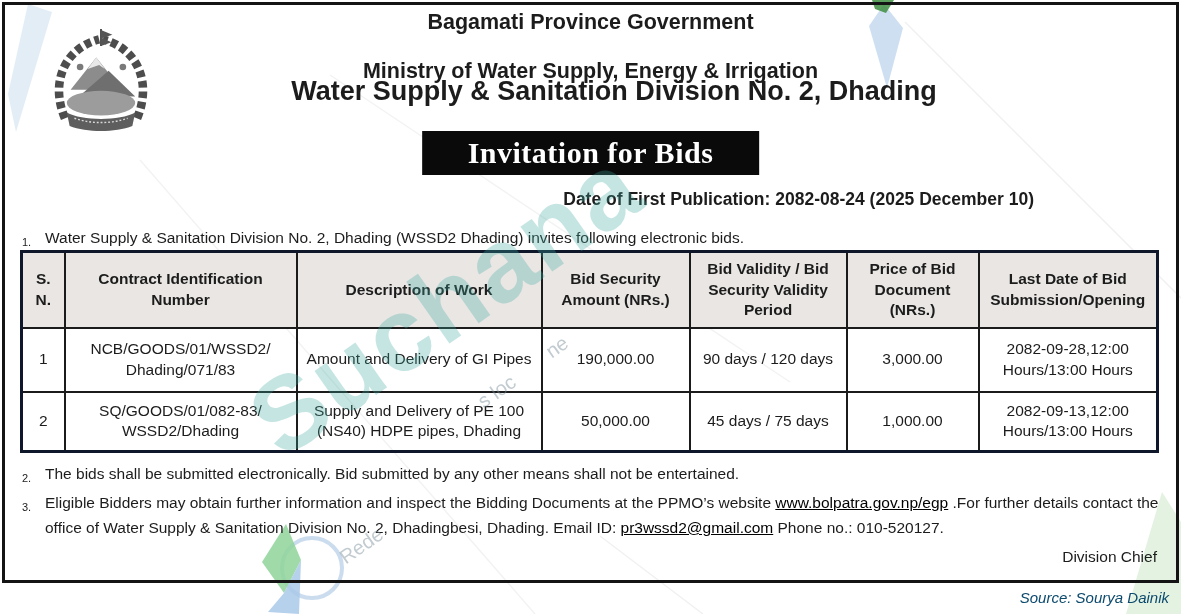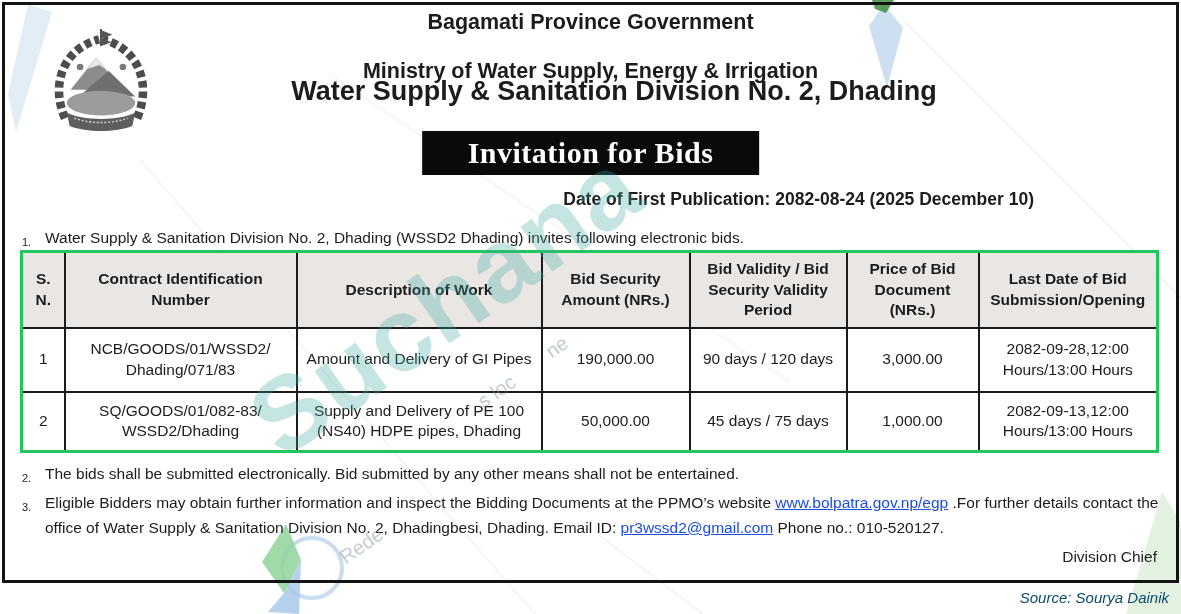--- a/index.html
+++ b/index.html
@@ -27,25 +27,25 @@
 
   .pub-date { position:absolute; top:189px; left:0; width:1034px; text-align:right;
               font-weight:bold; font-size:17.5px; z-index:3; }
 
   .clause { position:absolute; left:22px; width:1142px; display:flex; z-index:3;
             font-size:15.5px; line-height:25px; }
   .clause .num { width:23px; flex:0 0 23px; font-size:11px; padding-top:5px; }
   .clause1 { top:225px; }
   .clause2 { top:461px; }
   .clause3 { top:490px; }
-  .doc-link { color:#1d4ed8; text-decoration:underline; cursor:pointer; }
+  .doc-link { color:#000000; text-decoration:underline; cursor:pointer; }
 
   table.bids { position:absolute; left:20px; top:250px; width:1136px; z-index:3;
                border-collapse:collapse; table-layout:fixed;
-               border:3px solid #22c55e; font-size:15.5px; }
+               border:3px solid #0f172a; font-size:15.5px; }
   table.bids th, table.bids td { border:2px solid #1b1b1b; text-align:center;
                vertical-align:middle; padding:3px 6px; line-height:1.32; }
   table.bids th { background:#e9e6e3; font-weight:bold; height:76px; }
   table.bids tr.r1 td { height:64px; }
   table.bids tr.r2 td { height:60px; }
 
   .division-chief { position:absolute; top:548px; right:24px; font-weight:normal;
                     font-size:15.5px; z-index:3; }
   .source-credit { position:absolute; top:589px; right:12px; font-style:italic;
                    font-size:15px; color:#0c4a6e; z-index:3;

